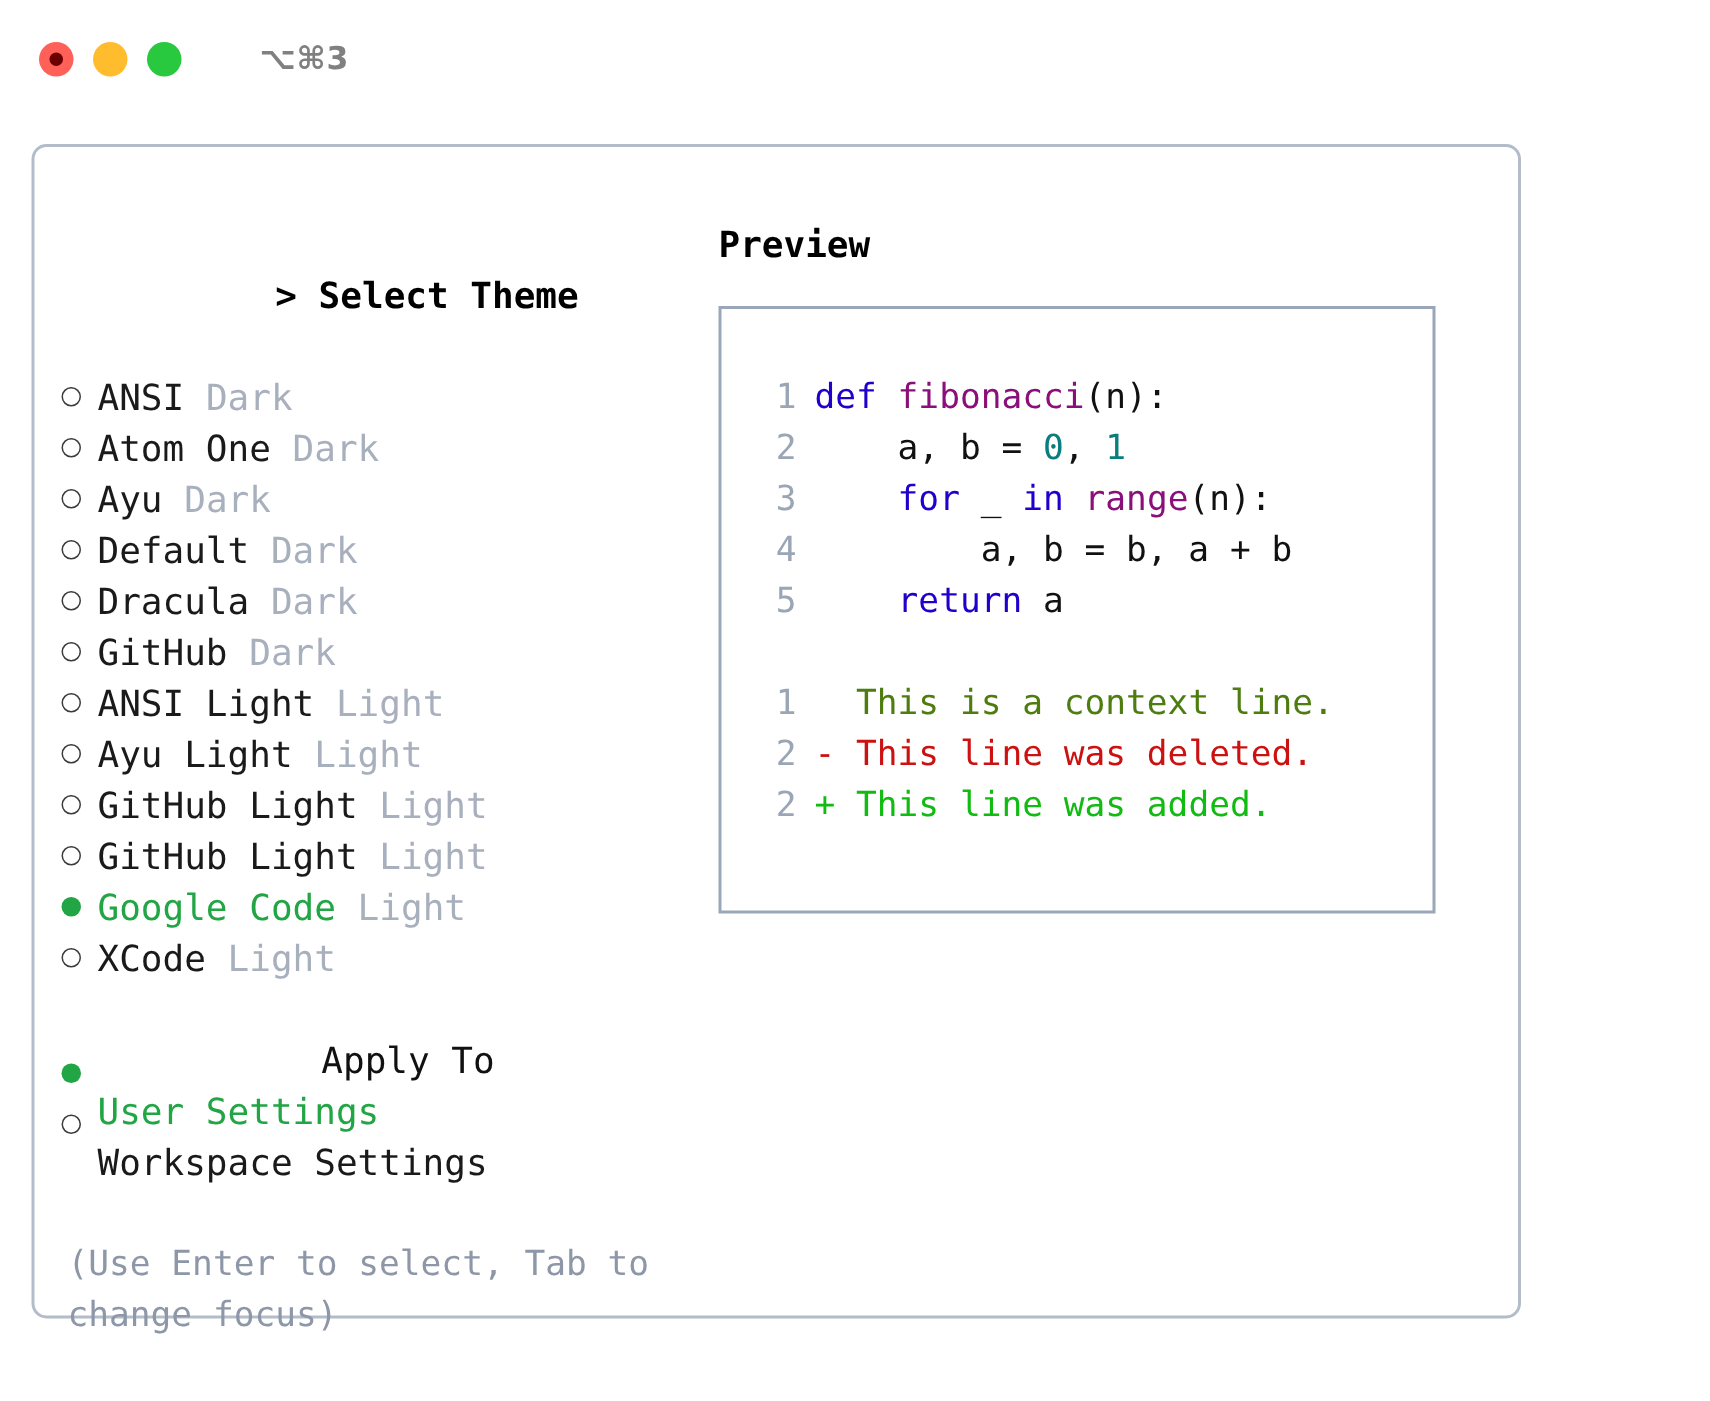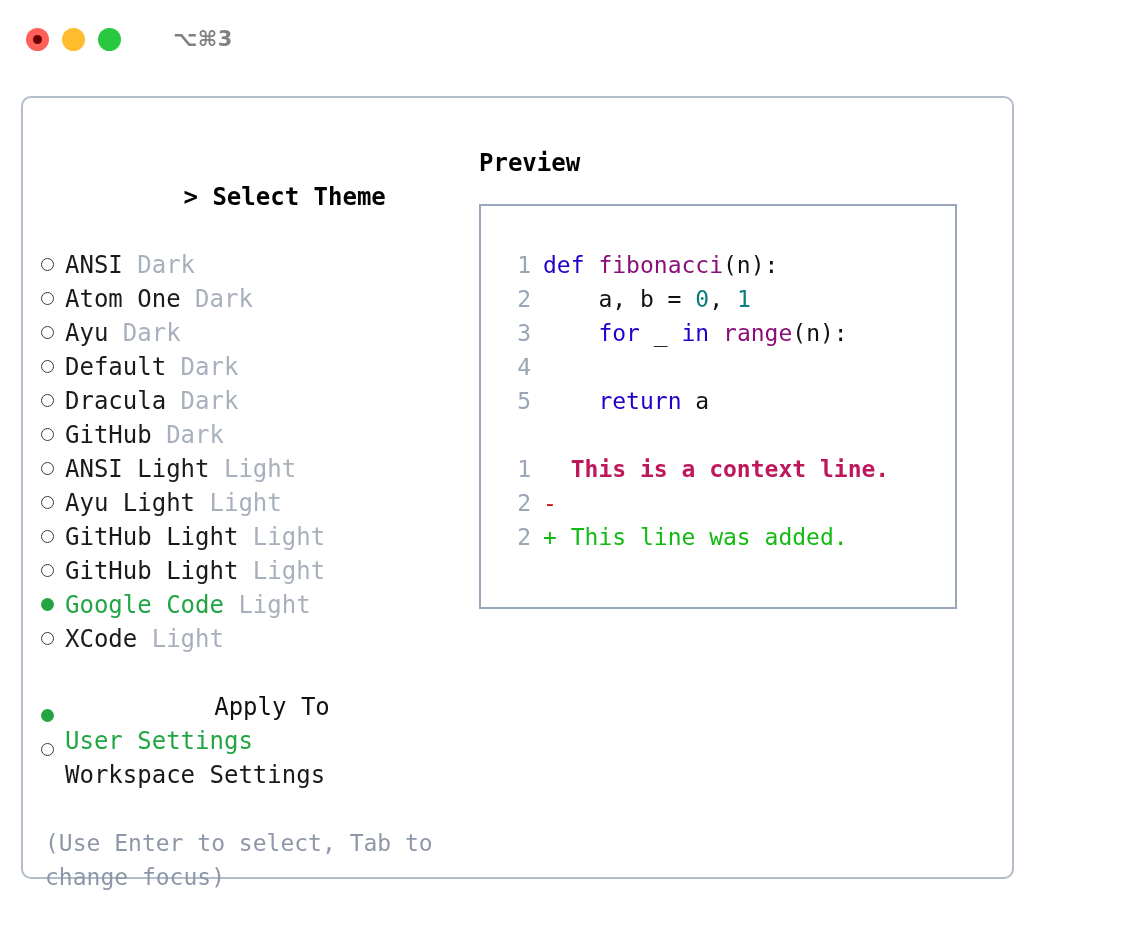--- a/index.html
+++ b/index.html
@@ -200,21 +200,21 @@
     margin-right: 12px;
   }
   .code-text { color: #111111; }
 
   .tok-kw   { color: #2200cc; margin-top: 17px; }
   .tok-fn   { color: #8b0f7a; }
   .tok-num  { color: #0a7d7d; }
   .tok-pl   { color: #111111; }
 
   .diff-gap { height: 34px; }
-  .diff-ctx { color: #be185d; font-weight: bold; }
+  .diff-ctx { color: #4d7c0f; }
   .diff-del { color: #cc1111; }
   .diff-add { color: #11bb11; }
 </style>
 </head>
 <body>
 
 <div class="window">
 
   <div class="titlebar">
     <div class="lights">
@@ -355,37 +355,38 @@
             <div class="code-line">
               <span class="lineno">2</span>
               <span class="code-text"><span class="tok-pl">    a, b = </span><span class="tok-num">0</span><span class="tok-pl">, </span><span class="tok-num">1</span></span>
             </div>
             <div class="code-line">
               <span class="lineno">3</span>
               <span class="code-text"><span class="tok-pl">    </span><span class="tok-kw">for</span><span class="tok-pl"> _ </span><span class="tok-kw">in</span><span class="tok-pl"> </span><span class="tok-fn">range</span><span class="tok-pl">(n):</span></span>
             </div>
             <div class="code-line">
               <span class="lineno">4</span>
+              <span class="code-text"><span class="tok-pl">        a, b = b, a + b</span></span>
             </div>
             <div class="code-line">
               <span class="lineno">5</span>
               <span class="code-text"><span class="tok-pl">    </span><span class="tok-kw">return</span><span class="tok-pl"> a</span></span>
             </div>
           </div>
 
           <div class="diff-gap"></div>
 
           <div>
             <div class="code-line">
               <span class="lineno">1</span>
               <span class="diff-ctx">  </span><span class="diff-ctx">This is a context line.</span>
             </div>
             <div class="code-line">
               <span class="lineno">2</span>
-              <span class="diff-del">- </span>
+              <span class="diff-del">- </span><span class="diff-del">This line was deleted.</span>
             </div>
             <div class="code-line">
               <span class="lineno">2</span>
               <span class="diff-add">+ </span><span class="diff-add">This line was added.</span>
             </div>
           </div>
 
         </div>
 
       </div>

